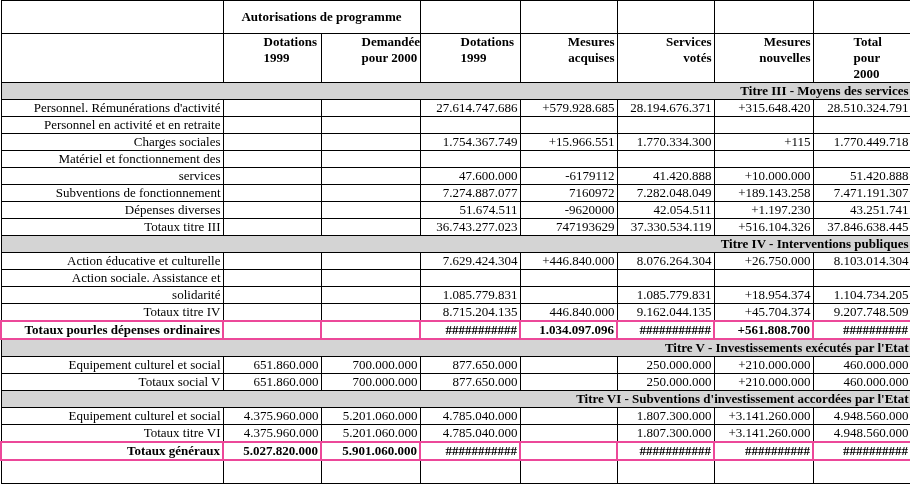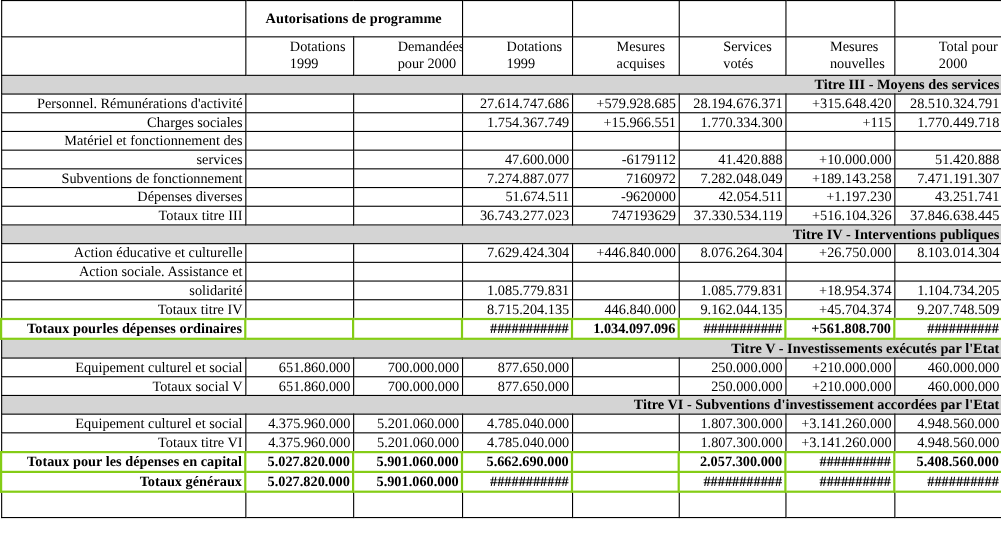--- a/index.html
+++ b/index.html
@@ -20,36 +20,36 @@
     font-size: 13px;
     line-height: 16px;
     overflow: hidden;
     white-space: nowrap;
     padding: 0 2px;
     vertical-align: middle;
     background: #fff;
   }
   
   tr.hr1 td { font-weight: bold; height: 33px; }
-  tr.hr2 td { font-weight: normal; height: 35px; vertical-align: top; white-space: normal; line-height: 16px; padding-left: 40px; }
+  tr.hr2 td { font-weight: bold; height: 35px; vertical-align: top; white-space: normal; line-height: 16px; padding-left: 40px; }
   td.thick { border: 2px solid #000; }
   td.group { text-align: center; }
   td.c-left { text-align: left; }
-  td.c-center { text-align: left; }
+  td.c-center { text-align: right; }
   
   tr.section-row td {
     background: var(--section-bg, #d4d4d4);
     font-weight: bold;
     text-align: right;
   }
   
   td.label-cell { text-align: right; }
   td.num-cell { text-align: right; padding-right: 3px; }
   
-  tr.total-row td { border: 2px solid #84cc16; font-weight: bold; }
+  tr.total-row td { border: 2px solid #ec4899; font-weight: bold; }
   
   tr.empty-row td { height: 23px; }
 </style>
 </head>
 <body>
 
 <table class="sheet">
   <colgroup>
     <col style="width:222px">
     <col style="width:98px">
@@ -89,20 +89,30 @@
         <td class="label-cell">Personnel. Rémunérations d'activité</td>
         <td class="num-cell"></td>
         <td class="num-cell"></td>
         <td class="num-cell">27.614.747.686</td>
         <td class="num-cell">+579.928.685</td>
         <td class="num-cell">28.194.676.371</td>
         <td class="num-cell">+315.648.420</td>
         <td class="num-cell">28.510.324.791</td>
       </tr>
       <tr class="data-row">
+        <td class="label-cell">Personnel en activité et en retraite</td>
+        <td class="num-cell"></td>
+        <td class="num-cell"></td>
+        <td class="num-cell"></td>
+        <td class="num-cell"></td>
+        <td class="num-cell"></td>
+        <td class="num-cell"></td>
+        <td class="num-cell"></td>
+      </tr>
+      <tr class="data-row">
         <td class="label-cell">Charges sociales</td>
         <td class="num-cell"></td>
         <td class="num-cell"></td>
         <td class="num-cell">1.754.367.749</td>
         <td class="num-cell">+15.966.551</td>
         <td class="num-cell">1.770.334.300</td>
         <td class="num-cell">+115</td>
         <td class="num-cell">1.770.449.718</td>
       </tr>
       <tr class="data-row">
@@ -248,30 +258,20 @@
         <td class="label-cell">Totaux titre VI</td>
         <td class="num-cell">4.375.960.000</td>
         <td class="num-cell">5.201.060.000</td>
         <td class="num-cell">4.785.040.000</td>
         <td class="num-cell"></td>
         <td class="num-cell">1.807.300.000</td>
         <td class="num-cell">+3.141.260.000</td>
         <td class="num-cell">4.948.560.000</td>
       </tr>
       <tr class="total-row">
-        <td class="label-cell">Totaux pour les dépenses en capital</td>
-        <td class="num-cell">5.027.820.000</td>
-        <td class="num-cell">5.901.060.000</td>
-        <td class="num-cell">5.662.690.000</td>
-        <td class="num-cell"></td>
-        <td class="num-cell">2.057.300.000</td>
-        <td class="num-cell">##########</td>
-        <td class="num-cell">5.408.560.000</td>
-      </tr>
-      <tr class="total-row">
         <td class="label-cell">Totaux généraux</td>
         <td class="num-cell">5.027.820.000</td>
         <td class="num-cell">5.901.060.000</td>
         <td class="num-cell">###########</td>
         <td class="num-cell"></td>
         <td class="num-cell">###########</td>
         <td class="num-cell">##########</td>
         <td class="num-cell">##########</td>
       </tr>
       <tr class="empty-row">

